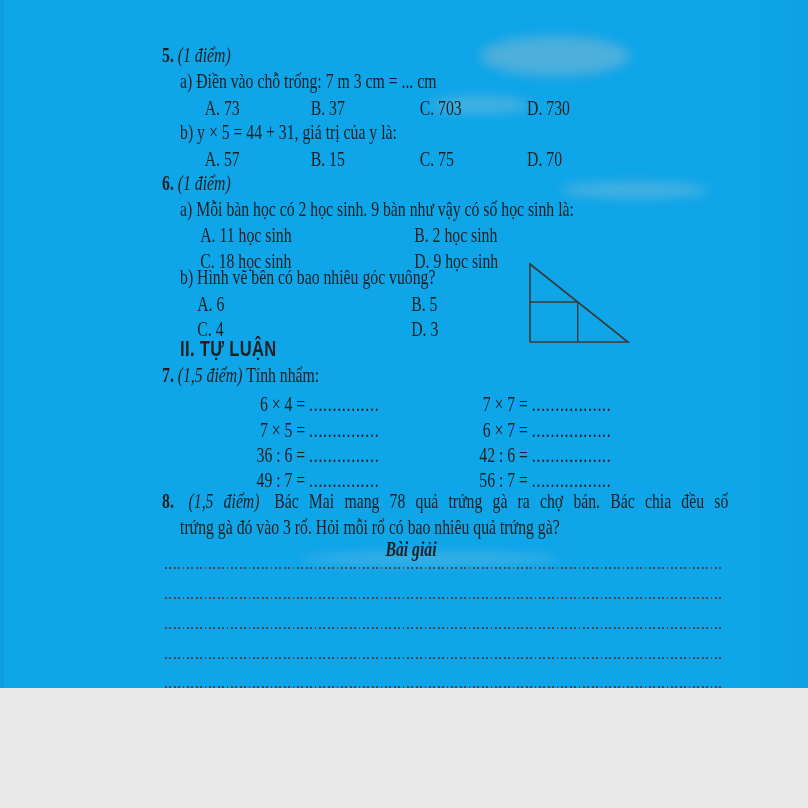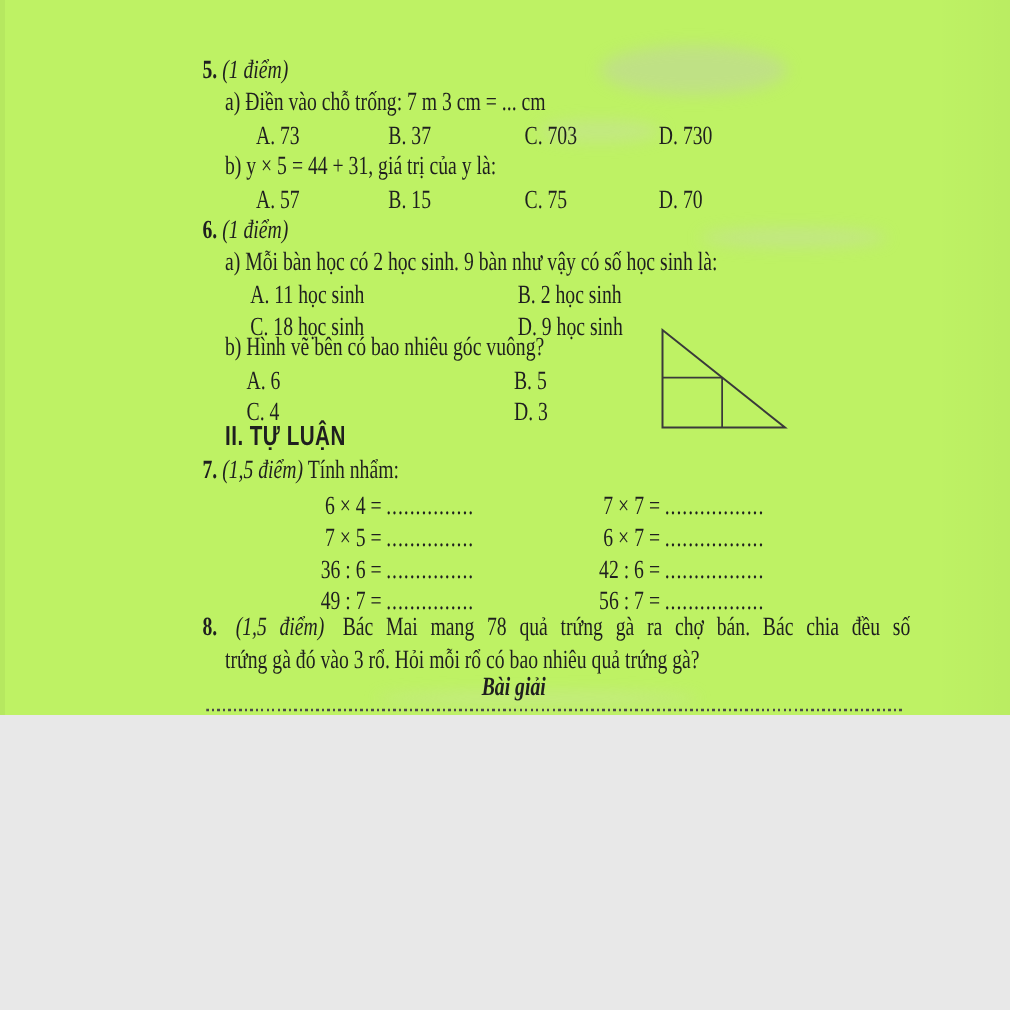--- a/index.html
+++ b/index.html
@@ -1,16 +1,16 @@
 <!DOCTYPE html>
 <html><head>
 <meta charset="utf-8">
 <style>
   html,body{margin:0;padding:0;background:#e8e8e8;}
-  .screen{position:relative;width:808px;height:572px;background:#bef264;overflow:hidden;
+  .screen{position:relative;width:808px;height:688px;background:#0ea5e9;overflow:hidden;
           font-family:"Liberation Serif", serif;color:#1f1f1f;}
   .edge-shade{position:absolute;right:0;top:0;width:60px;height:100%;
               background:linear-gradient(to right, rgba(0,0,0,0), rgba(0,0,0,0.025));}
   .left-edge{position:absolute;left:0;top:0;width:4px;height:100%;background:rgba(0,0,0,0.04);}
 
   
   .content{position:absolute;left:162px;top:0;width:775px;height:808px;
            transform:scaleX(0.75);transform-origin:0 0;
            font-size:21px;line-height:26px;}
   .line{position:absolute;white-space:nowrap;}

